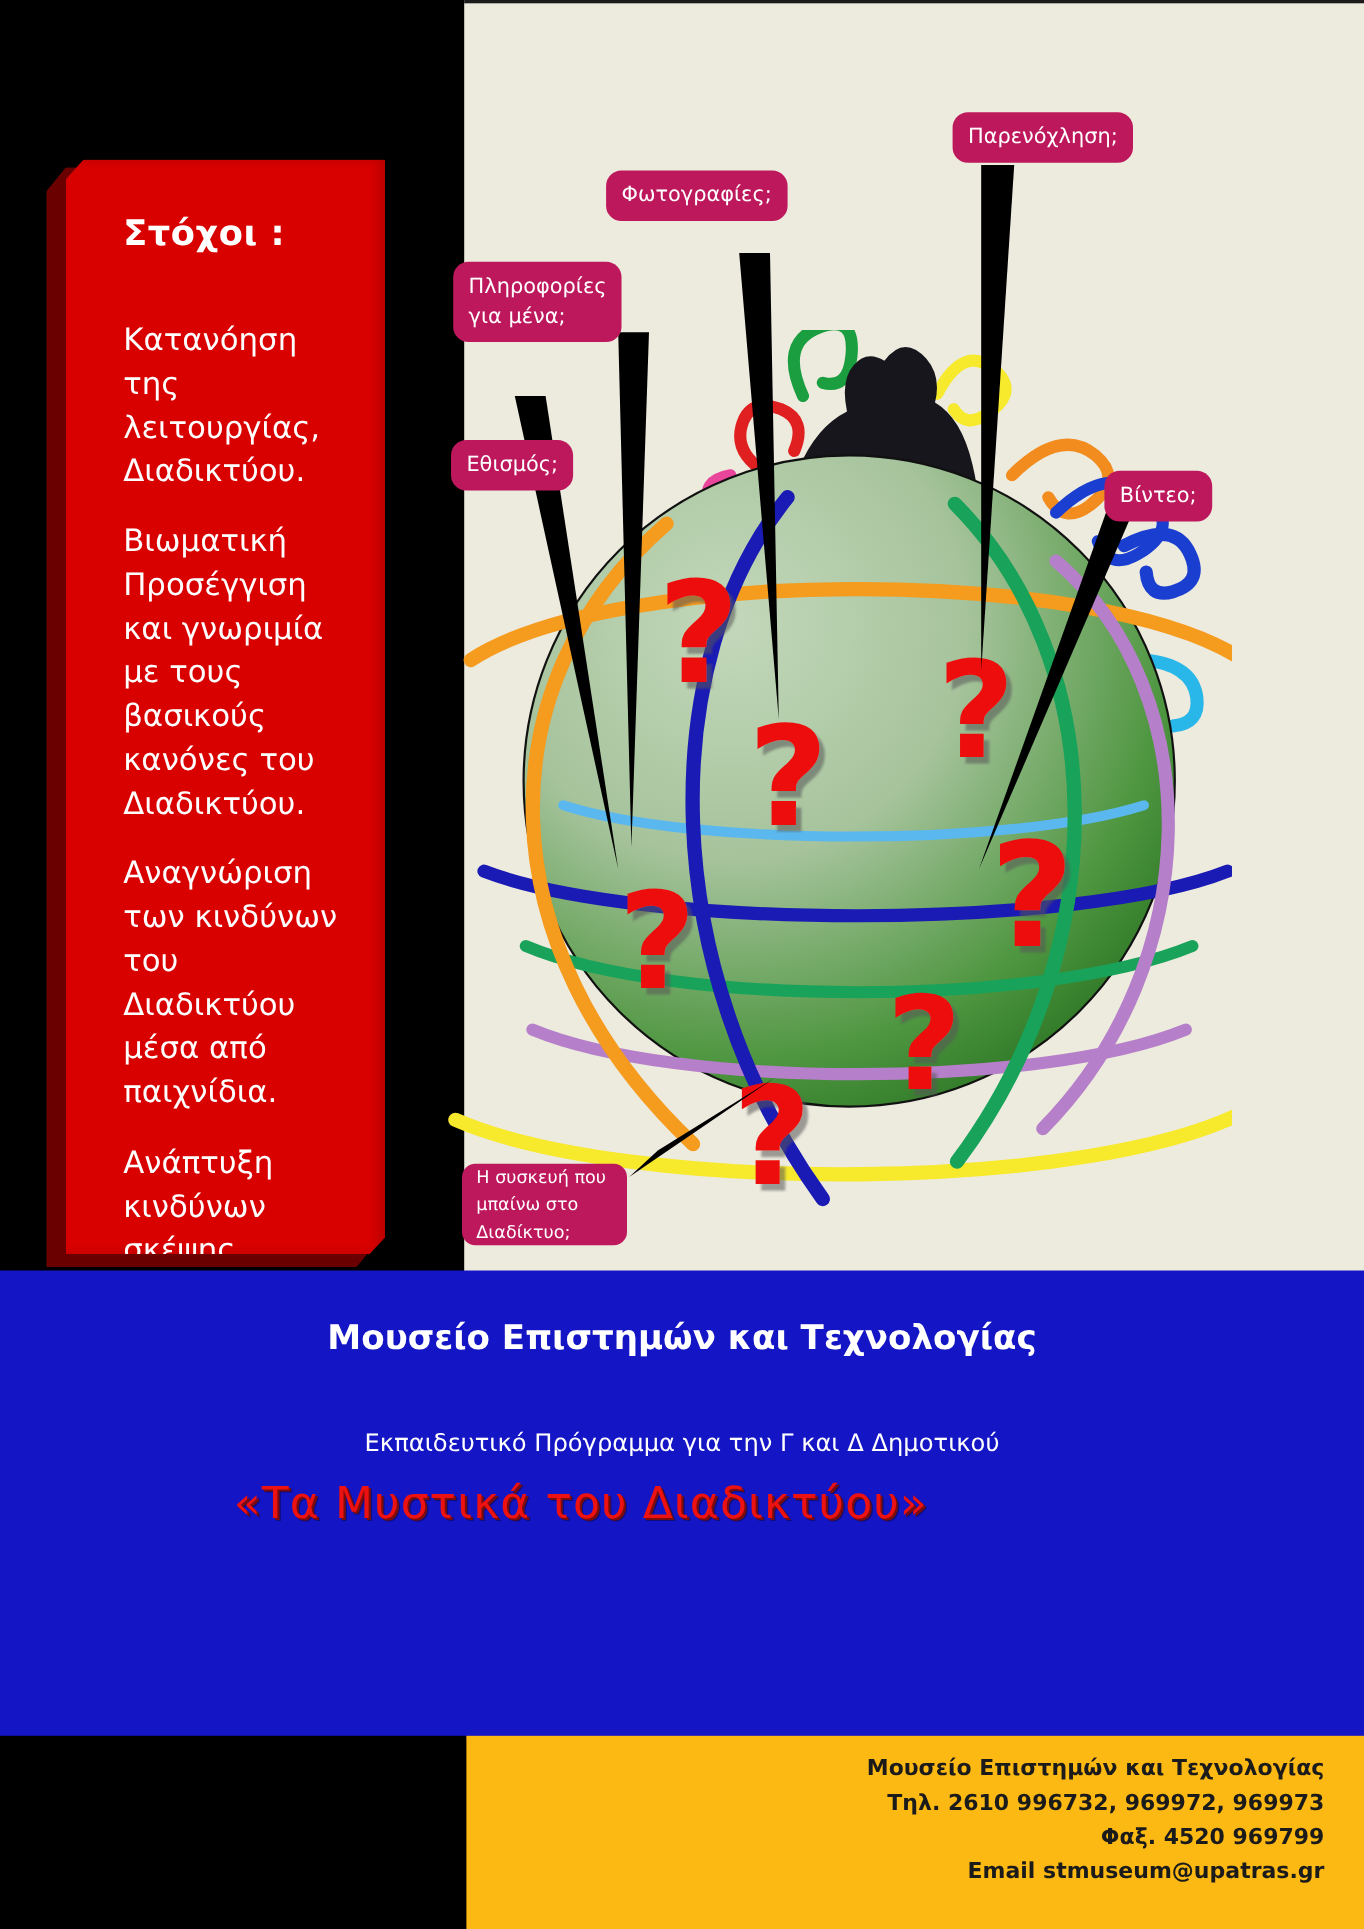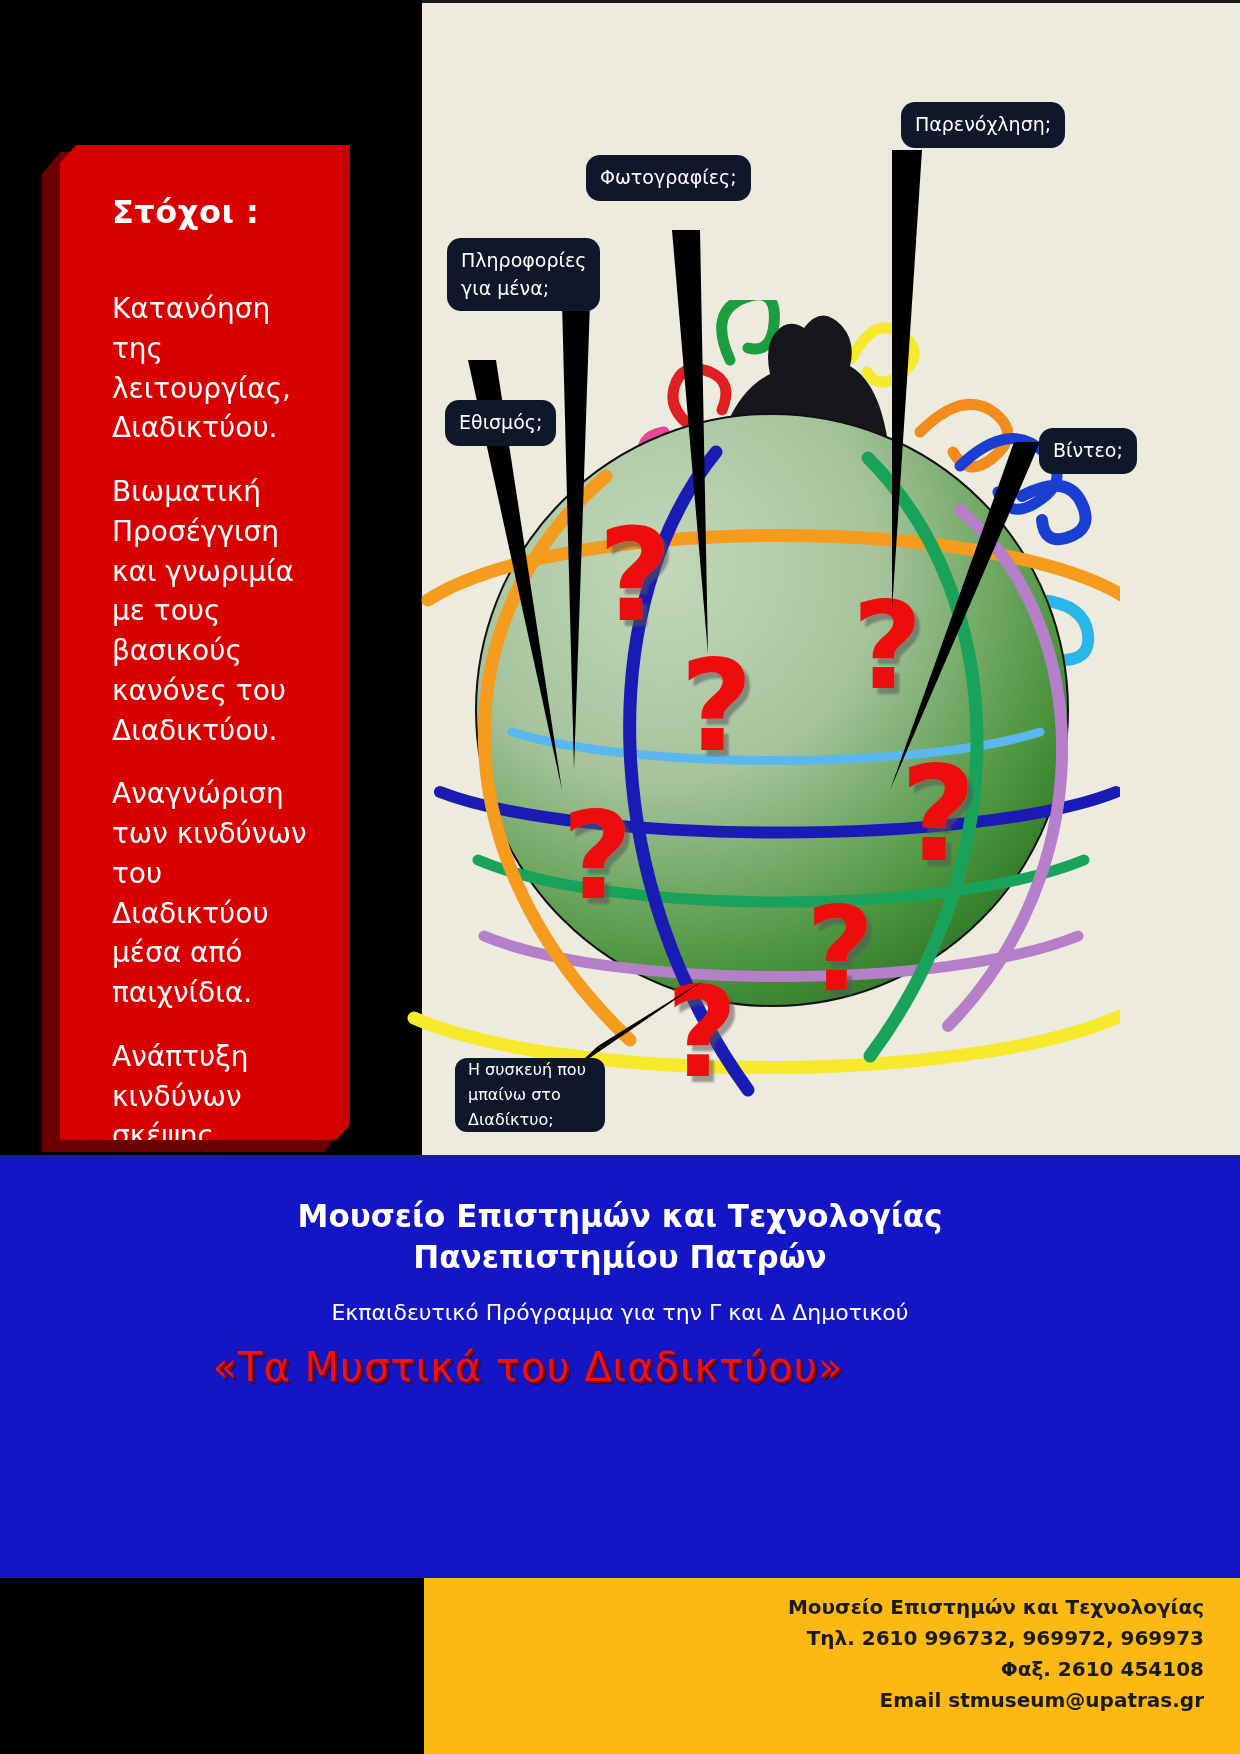--- a/index.html
+++ b/index.html
@@ -42,24 +42,24 @@
     font-size:28px;line-height:1.42;margin:0 0 24px 0;
     font-family:"DejaVu Sans","Liberation Sans",sans-serif;
   }
 
   
   #globe-wrap{position:absolute;left:400px;top:300px;width:720px;height:860px;}
   #globe-svg{position:absolute;left:0;top:0;}
 
   
   .bubble{
-    position:absolute;background:#0f172a;color:#fff;border-radius:14px;
+    position:absolute;background:#be185d;color:#fff;border-radius:14px;
     padding:9px 14px;font-size:19px;line-height:1.45;
     font-family:"DejaVu Sans","Liberation Sans",sans-serif;
-    white-space:pre-line;z-index:40;margin-left:35px;
+    white-space:pre-line;z-index:40;
   }
   .bubble.small{font-size:16px;line-height:1.55;border-radius:12px;padding:0 13px;}
   .pointer{position:absolute;z-index:35;}
 
   
   .band-title{
     position:absolute;left:0;top:1196px;width:1240px;text-align:center;
     color:#fff;font-size:31px;font-weight:bold;line-height:1.32;
     font-family:"DejaVu Sans","Liberation Sans",sans-serif;
   }
@@ -217,31 +217,30 @@
       <p class="goal-p">Βιωματική Προσέγγιση και γνωριμία με τους βασικούς κανόνες του Διαδικτύου.</p>
       <p class="goal-p">Αναγνώριση των  κινδύνων του Διαδικτύου μέσα από παιχνίδια.</p>
       <p class="goal-p">Ανάπτυξη κινδύνων σκέψης απέναντι σε κινδύνους.</p>
     </div>
   </div>
 
   <div class="blue-band"></div>
 
   <div class="band-title">
     <div>Μουσείο  Επιστημών και Τεχνολογίας</div>
-    <div>Πανεπιστημίου Πατρών</div>
   </div>
 
   <div class="band-sub">Εκπαιδευτικό Πρόγραμμα για την Γ και Δ Δημοτικού</div>
 
   <div class="band-headline">«Τα Μυστικά του Διαδικτύου»</div>
 
   <div class="foot-black"></div>
   <div class="foot-yellow"></div>
 
 
   <div class="contact">
     <div>Μουσείο Επιστημών και Τεχνολογίας</div>
     <div>Τηλ. 2610 996732, 969972, 969973</div>
-    <div>Φαξ. 2610 454108</div>
+    <div>Φαξ. 4520 969799</div>
     <div>Email stmuseum@upatras.gr</div>
   </div>
 
 </div>
 
 </body></html>

